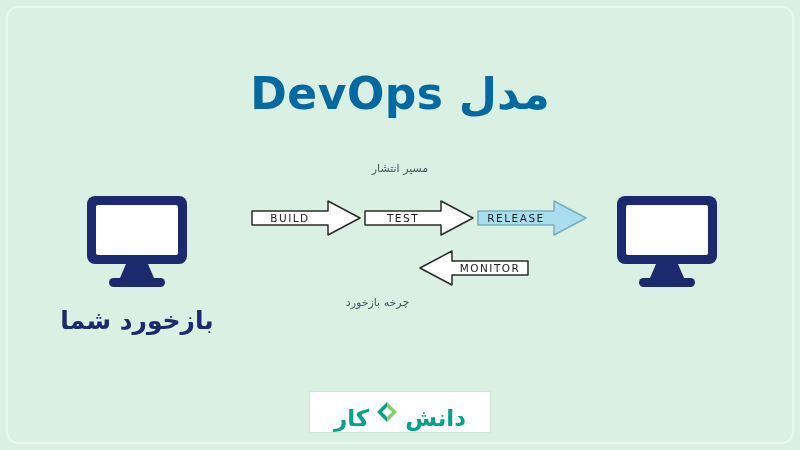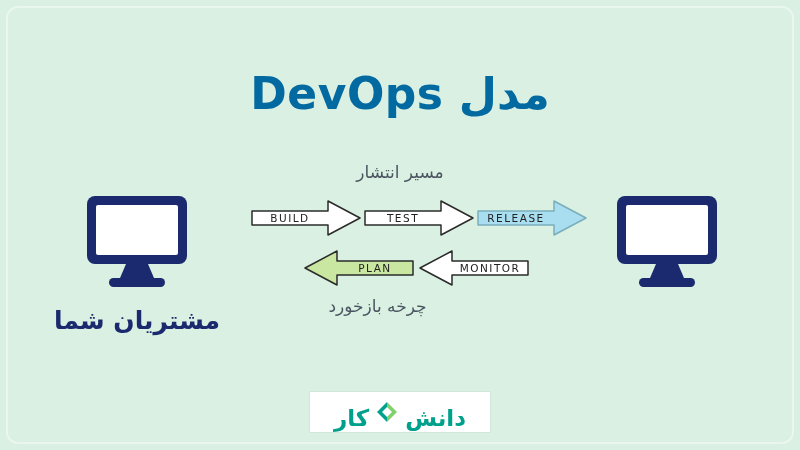--- a/index.html
+++ b/index.html
@@ -23,21 +23,21 @@
   .title {
     position: absolute; top: 68px; left: 0; width: 800px;
     text-align: center; direction: rtl;
     font-size: 44px; font-weight: bold;
     color: #0369a1;
     letter-spacing: 0.5px;
   }
   .small-label {
     position: absolute;
     direction: rtl;
-    font-size: 17px;
+    font-size: 11px;
     color: #4a5560;
     text-align: center;
   }
   .label-release-path { top: 162px; left: 330px; width: 140px; }
   .label-feedback    { top: 296px; left: 305px; width: 145px; }
 
   .arrow { position: absolute; width: 112px; height: 40px; }
   .arrow svg { display: block; width: 112px; height: 40px; }
   .arrow text {
     font-family: "DejaVu Sans", sans-serif;
@@ -116,38 +116,32 @@
     </svg>
   </div>
 
   <div class="arrow arrow-monitor">
     <svg viewBox="0 0 112 40">
       <path d="M110 13 H34 V3 L2 20 L34 37 V27 H110 Z" stroke="#2b2b2b" stroke-width="1.5" stroke-linejoin="round" fill="#ffffff"></path>
       <text x="72" y="24" text-anchor="middle">MONITOR</text>
     </svg>
   </div>
 
-  <div class="arrow arrow-plan">
-    <svg viewBox="0 0 112 40">
-      <path d="M110 13 H34 V3 L2 20 L34 37 V27 H110 Z" stroke="#2b2b2b" stroke-width="1.5" stroke-linejoin="round" fill="#c9e7a0"></path>
-      <text x="72" y="24" text-anchor="middle">PLAN</text>
-    </svg>
-  </div>
 
   <div class="small-label label-feedback">چرخه بازخورد</div>
 
   <div class="monitor monitor-left">
     <svg viewBox="0 0 110 100">
       <rect class="navy-fill" x="5" y="4" width="100" height="68" rx="8"></rect>
       <rect x="14" y="13" width="82" height="50" rx="2" fill="#ffffff"></rect>
       <polygon class="navy-fill" points="44,72 66,72 72,86 38,86"></polygon>
       <rect class="navy-fill" x="27" y="86" width="56" height="9" rx="4.5"></rect>
     </svg>
   </div>
-  <div class="computer-label computer-label-left">مشتریان شما</div>
+  <div class="computer-label computer-label-left">بازخورد شما</div>
 
   <div class="monitor monitor-right">
     <svg viewBox="0 0 110 100">
       <rect class="navy-fill" x="5" y="4" width="100" height="68" rx="8"></rect>
       <rect x="14" y="13" width="82" height="50" rx="2" fill="#ffffff"></rect>
       <polygon class="navy-fill" points="44,72 66,72 72,86 38,86"></polygon>
       <rect class="navy-fill" x="27" y="86" width="56" height="9" rx="4.5"></rect>
     </svg>
   </div>
 

